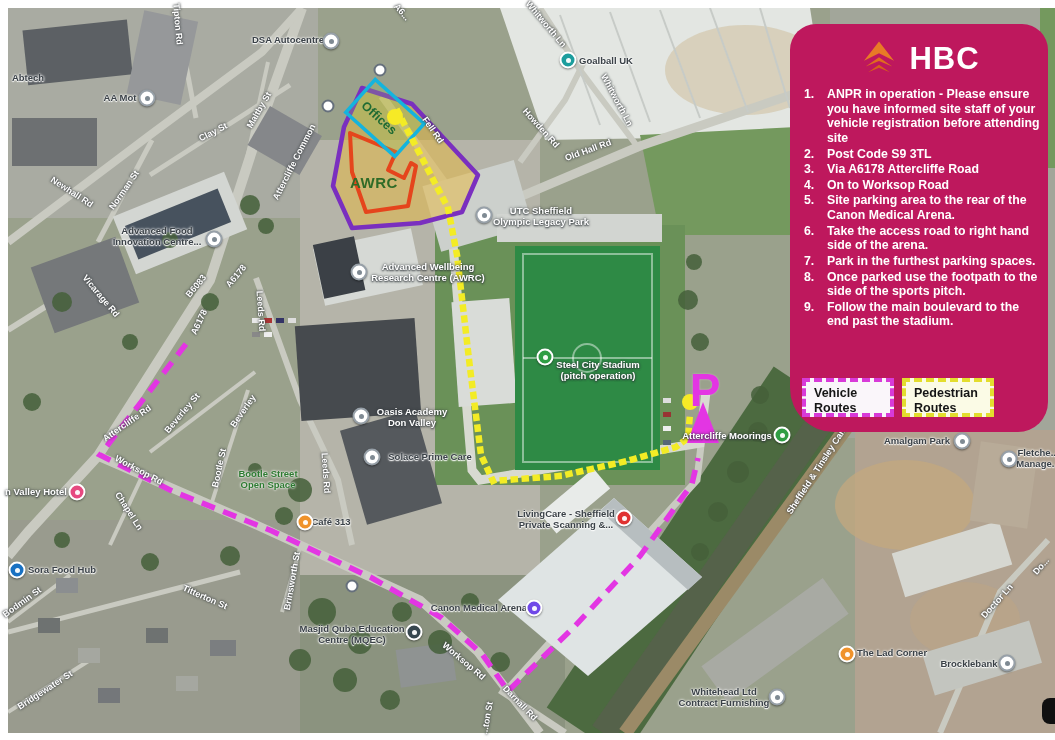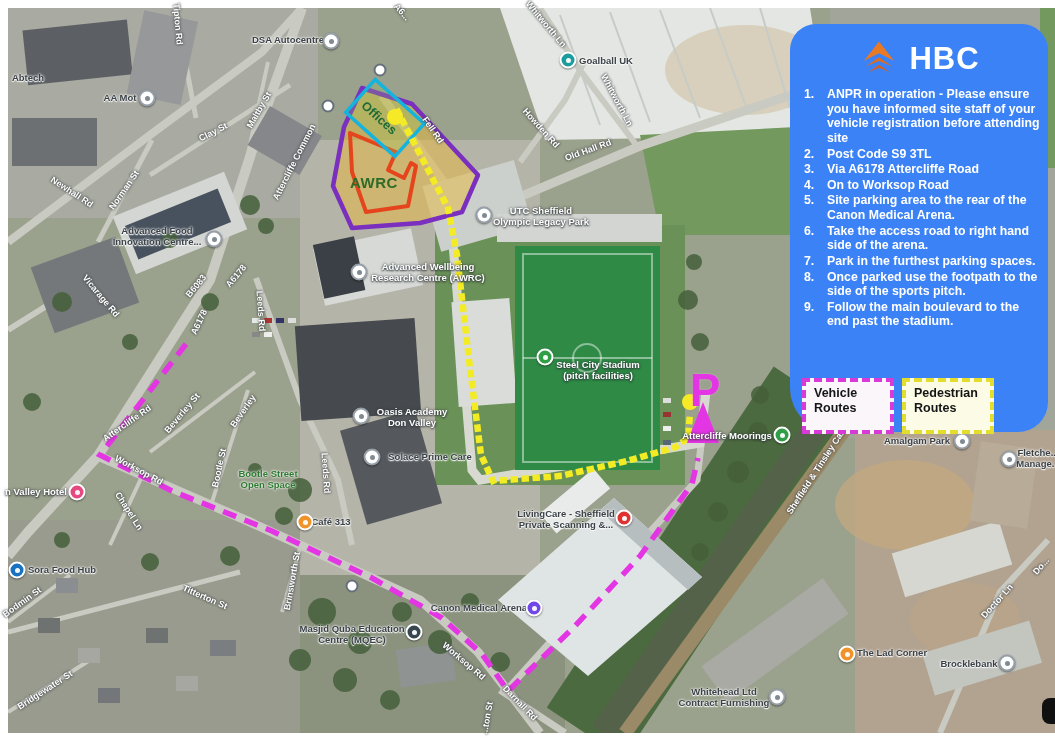--- a/index.html
+++ b/index.html
@@ -22,32 +22,32 @@
   .dot.lt{border-color:#97a0a8;}
   .dot.lt::after{background:#7f8a93;}
   .bus{position:absolute;width:9px;height:9px;border-radius:50%;background:#fff;
        border:2px solid #66707c;transform:translate(-50%,-50%);}
   #ncchtLabel{position:absolute;left:374px;top:182px;transform:translate(-50%,-50%);z-index:7;
        color:#2f6b27;font-weight:bold;font-size:15px;letter-spacing:.5px;}
   #officesLabel{position:absolute;left:379px;top:118px;z-index:7;color:#1f6b33;font-weight:bold;
        font-size:12.5px;transform:translate(-50%,-50%) rotate(42deg);}
   #pMarker{position:absolute;left:705px;top:390px;transform:translate(-50%,-50%);z-index:7;
        color:#e335e3;font-size:46px;font-weight:bold;text-shadow:0 0 2px rgba(255,255,255,.4);}
-  #panel{position:absolute;left:790px;top:24px;width:258px;height:408px;background:#3b82f6;
+  #panel{position:absolute;left:790px;top:24px;width:258px;height:408px;background:#be185d;
        border-radius:26px 26px 30px 44px;color:#fff;z-index:10;box-sizing:border-box;}
   .logo-row{display:flex;align-items:center;justify-content:center;gap:9px;padding-top:15px;}
   .logo-ic{width:42px;height:40px;}
   .logo-text{font-size:31px;font-weight:bold;letter-spacing:1px;color:#fff;}
   .p-title{text-align:center;font-size:13.2px;font-weight:bold;text-decoration:underline;
        margin-top:9px;}
   #instructions{list-style:none;margin:8px 0 0 0;padding:0 8px 0 14px;}
   #instructions li{display:flex;font-size:12.3px;font-weight:bold;line-height:1.19;
        margin-bottom:1px;}
   #instructions .num{width:23px;flex:none;}
-  .legend{position:absolute;top:378px;width:92px;height:56px;box-sizing:border-box;z-index:11;
+  .legend{position:absolute;top:378px;width:92px;height:39px;box-sizing:border-box;z-index:11;
        font-size:12.5px;font-weight:bold;color:#151515;padding:4px 4px 0 8px;line-height:15px;}
   #leg-v{left:802px;background:#faf6fa;border:4px dashed #d83ad8;}
   #leg-p{left:902px;background:#fbfbe6;border:4px dashed #e3dd2e;}
   #cornerArtifact{position:absolute;right:0;bottom:16px;width:13px;height:26px;background:#101010;
        border-radius:8px 0 0 8px;z-index:9;}
 </style>
 </head>
 <body>
 
 <div id="map">
@@ -262,21 +262,21 @@
         <div>Research Centre (AWRC)</div>
       </div>
       <div class="dot lt" style="background: rgb(255, 255, 255); left: 359px; top: 272px;"></div>
       <div class="poi w" style="left: 541px; top: 216px;">
         <div>UTC Sheffield</div>
         <div>Olympic Legacy Park</div>
       </div>
       <div class="dot lt" style="background: rgb(255, 255, 255); left: 484px; top: 215px;"></div>
       <div class="poi w" style="left: 598px; top: 370px;">
         <div>Steel City Stadium</div>
-        <div>(pitch facilities)</div>
+        <div>(pitch operation)</div>
       </div>
       <div class="dot" style="background: rgb(47, 158, 68); left: 545px; top: 357px;"></div>
       <div class="poi w" style="left: 412px; top: 417px;">
         <div>Oasis Academy</div>
         <div>Don Valley</div>
       </div>
       <div class="dot lt" style="background: rgb(255, 255, 255); left: 361px; top: 416px;"></div>
       <div class="poi d" style="left: 430px; top: 457px;">
         <div>Solace Prime Care</div>
       </div>

